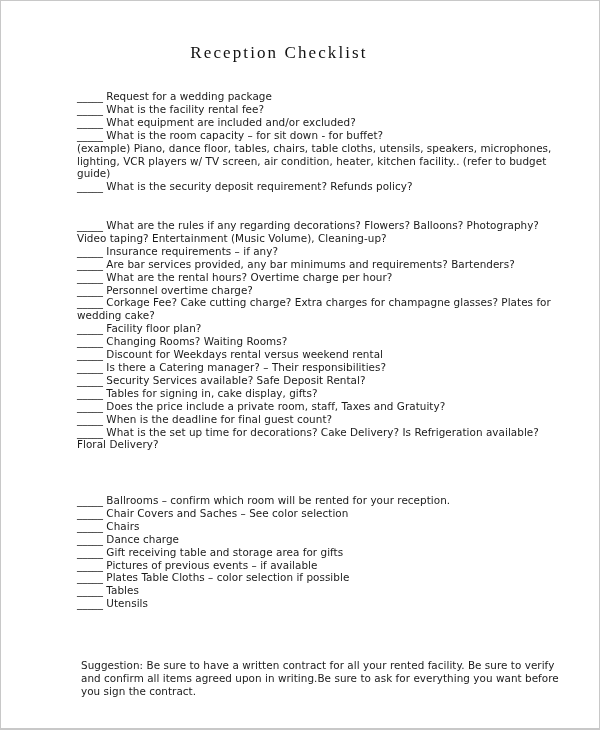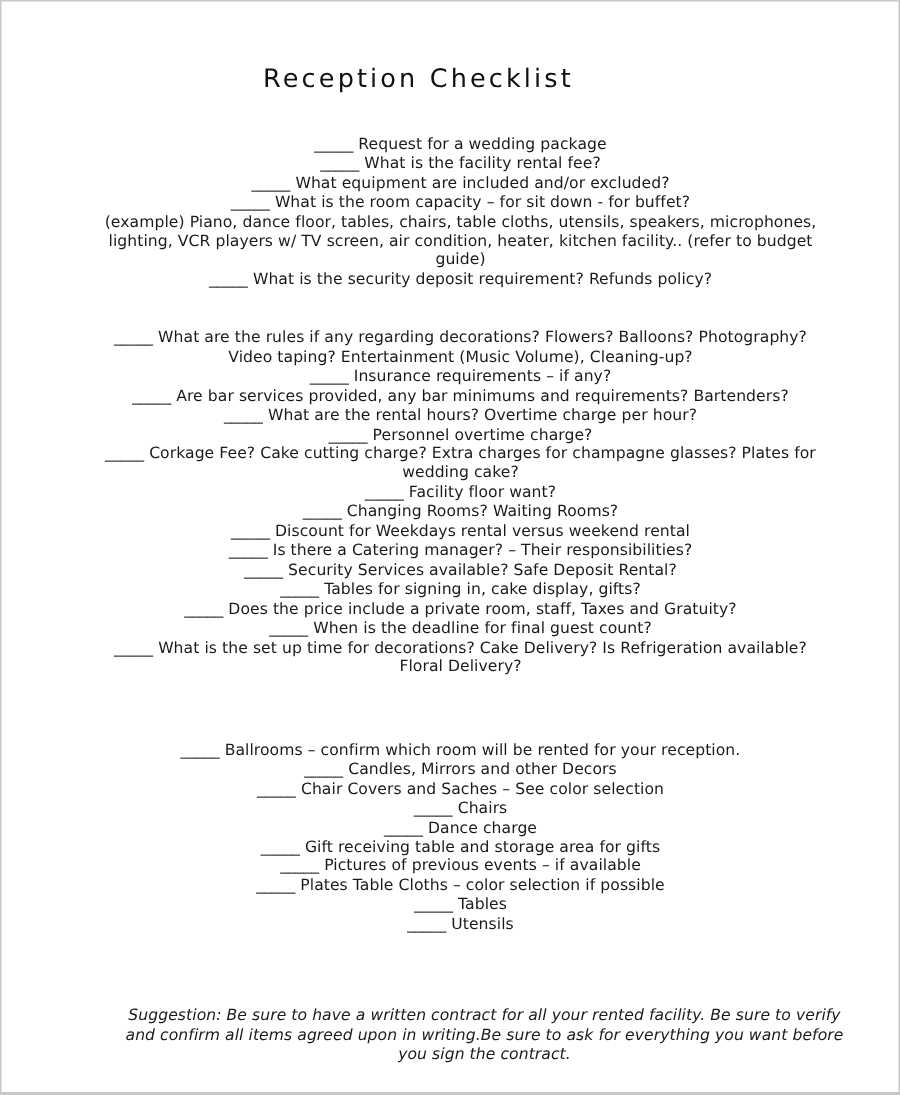--- a/index.html
+++ b/index.html
@@ -18,29 +18,29 @@
     .title {
       position: absolute;
       top: 42px; left: 0; width: 556px;
       text-align: center;
       font-size: 17px;
       letter-spacing: 2.1px;
       font-weight: normal;
       color: #111;
       margin: 0;
       line-height: 20px;
+      font-family: Liberation Serif, serif;
     }
     .body {
       position: absolute;
-      left: 61px;
+      left: 76px;
       width: 490px;
       font-size: 10.4px;
       line-height: 12.9px;
       letter-spacing: 0.05px;
-      text-align: center;
     }
     .section1 { top: 89px; }
     .section2 { top: 218px; }
     .section3 { top: 493px; }
     .suggestion { top: 654px; }
     .line { display: block; margin: 0; white-space: normal; }
     .blank { letter-spacing: 0; }
   </style>
 </head>
 <body>
@@ -56,37 +56,36 @@
       <div class="line"><span>(example) Piano, dance floor, tables, chairs, table cloths, utensils, speakers, microphones, lighting, VCR players w/ TV screen, air condition, heater, kitchen facility.. (refer to budget guide)</span></div>
       <div class="line"><span class="blank">_____</span> <span>What is the security deposit requirement? Refunds policy?</span></div>
     </div>
   <div class="body section2">
       <div class="line"><span class="blank">_____</span> <span>What are the rules if any regarding decorations? Flowers? Balloons? Photography? Video taping? Entertainment (Music Volume), Cleaning-up?</span></div>
       <div class="line"><span class="blank">_____</span> <span>Insurance requirements – if any?</span></div>
       <div class="line"><span class="blank">_____</span> <span>Are bar services provided, any bar minimums and requirements? Bartenders?</span></div>
       <div class="line"><span class="blank">_____</span> <span>What are the rental hours? Overtime charge per hour?</span></div>
       <div class="line"><span class="blank">_____</span> <span>Personnel overtime charge?</span></div>
       <div class="line"><span class="blank">_____</span> <span>Corkage Fee? Cake cutting charge? Extra charges for champagne glasses? Plates for wedding cake?</span></div>
-      <div class="line"><span class="blank">_____</span> <span>Facility floor want?</span></div>
+      <div class="line"><span class="blank">_____</span> <span>Facility floor plan?</span></div>
       <div class="line"><span class="blank">_____</span> <span>Changing Rooms? Waiting Rooms?</span></div>
       <div class="line"><span class="blank">_____</span> <span>Discount for Weekdays rental versus weekend rental</span></div>
       <div class="line"><span class="blank">_____</span> <span>Is there a Catering manager? – Their responsibilities?</span></div>
       <div class="line"><span class="blank">_____</span> <span>Security Services available? Safe Deposit Rental?</span></div>
       <div class="line"><span class="blank">_____</span> <span>Tables for signing in, cake display, gifts?</span></div>
       <div class="line"><span class="blank">_____</span> <span>Does the price include a private room, staff, Taxes and Gratuity?</span></div>
       <div class="line"><span class="blank">_____</span> <span>When is the deadline for final guest count?</span></div>
       <div class="line"><span class="blank">_____</span> <span>What is the set up time for decorations? Cake Delivery? Is Refrigeration available? Floral Delivery?</span></div>
     </div>
   <div class="body section3">
       <div class="line"><span class="blank">_____</span> <span>Ballrooms – confirm which room will be rented for your reception.</span></div>
-      <div class="line"><span class="blank">_____</span> <span>Candles, Mirrors and other Decors</span></div>
       <div class="line"><span class="blank">_____</span> <span>Chair Covers and Saches – See color selection</span></div>
       <div class="line"><span class="blank">_____</span> <span>Chairs</span></div>
       <div class="line"><span class="blank">_____</span> <span>Dance charge</span></div>
       <div class="line"><span class="blank">_____</span> <span>Gift receiving table and storage area for gifts</span></div>
       <div class="line"><span class="blank">_____</span> <span>Pictures of previous events – if available</span></div>
       <div class="line"><span class="blank">_____</span> <span>Plates Table Cloths – color selection if possible</span></div>
       <div class="line"><span class="blank">_____</span> <span>Tables</span></div>
       <div class="line"><span class="blank">_____</span> <span>Utensils</span></div>
     </div>
 
-  <p class="body suggestion" style="margin:16px;font-style:italic;">Suggestion: Be sure to have a written contract for all your rented facility. Be sure to verify and confirm all items agreed upon in writing.Be sure to ask for everything you want before you sign the contract.</p>
+  <p class="body suggestion" style="margin:4px;">Suggestion: Be sure to have a written contract for all your rented facility. Be sure to verify and confirm all items agreed upon in writing.Be sure to ask for everything you want before you sign the contract.</p>
 </div>
 
 </body></html>

